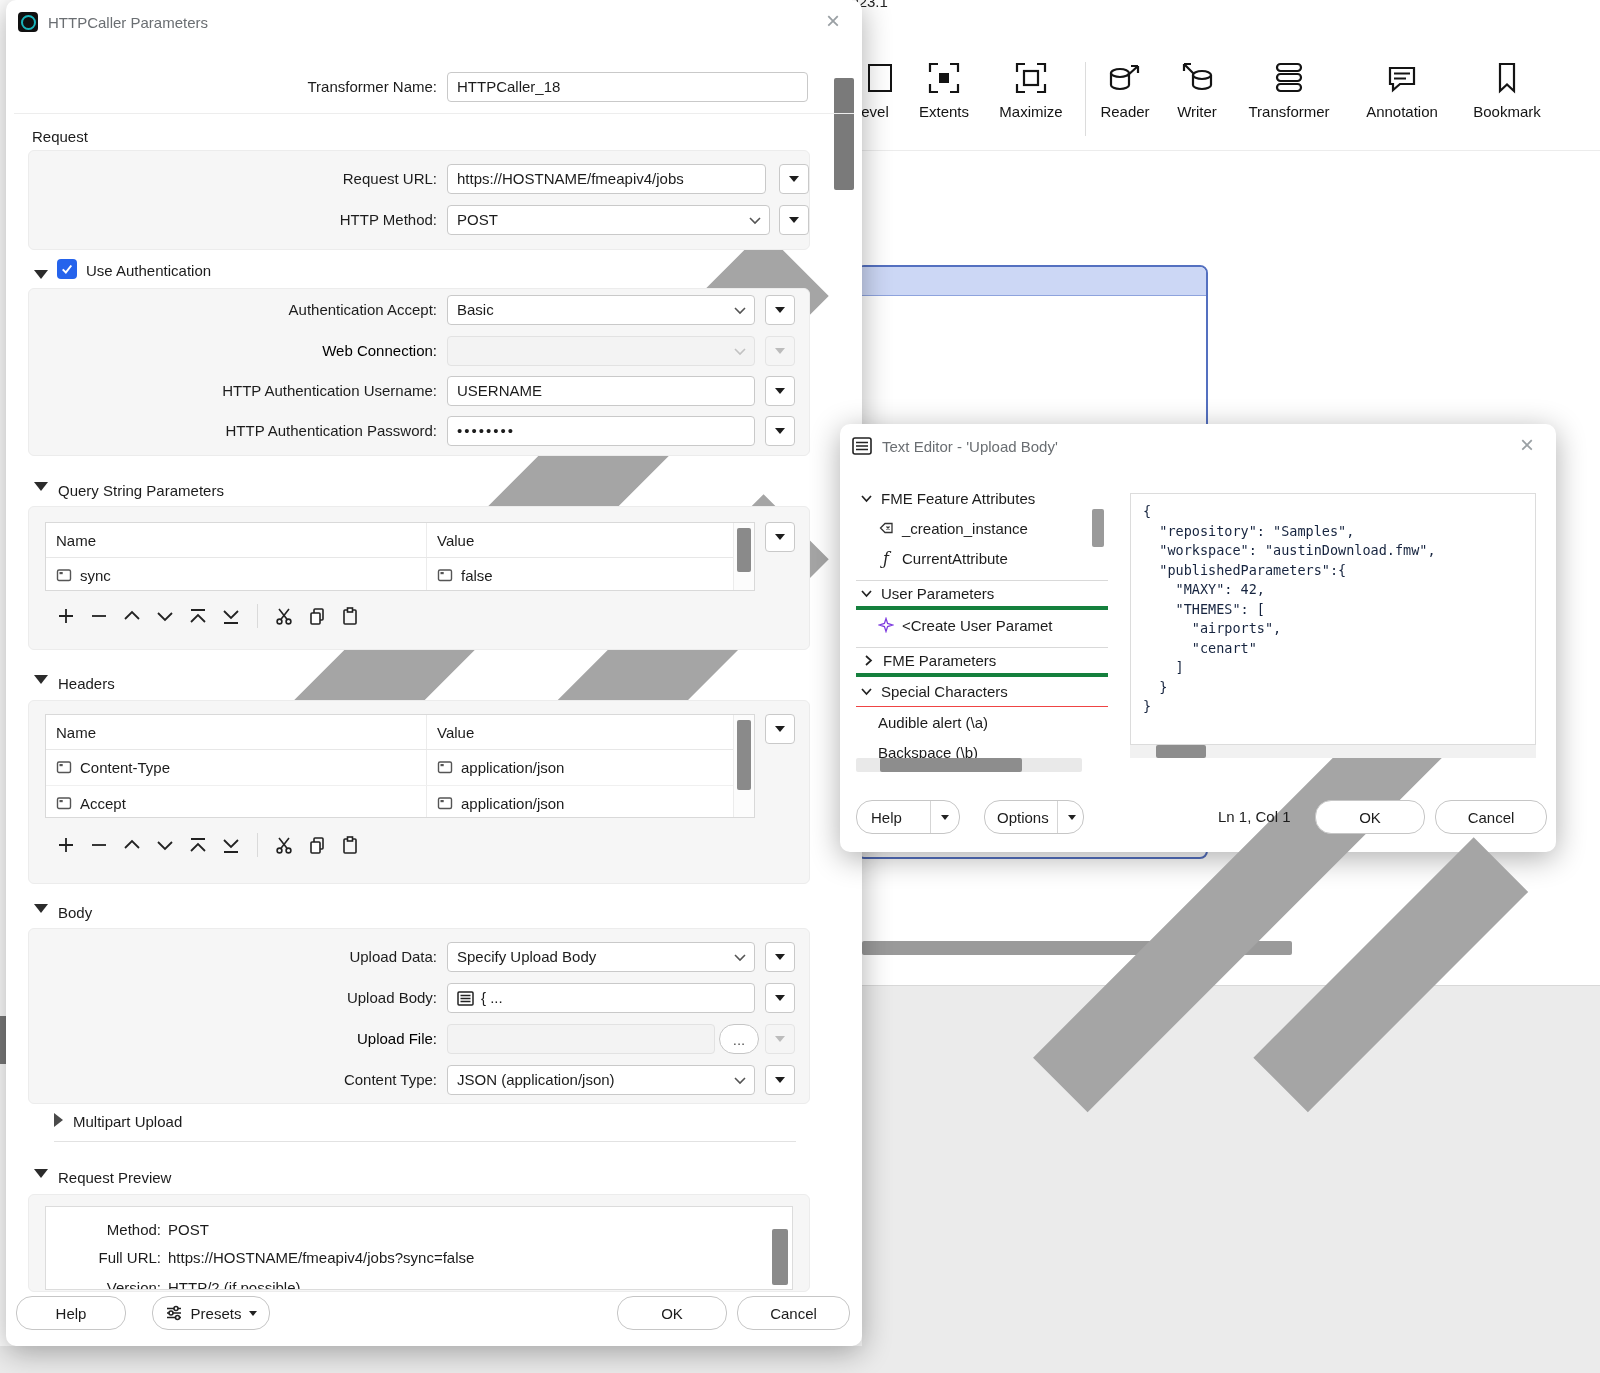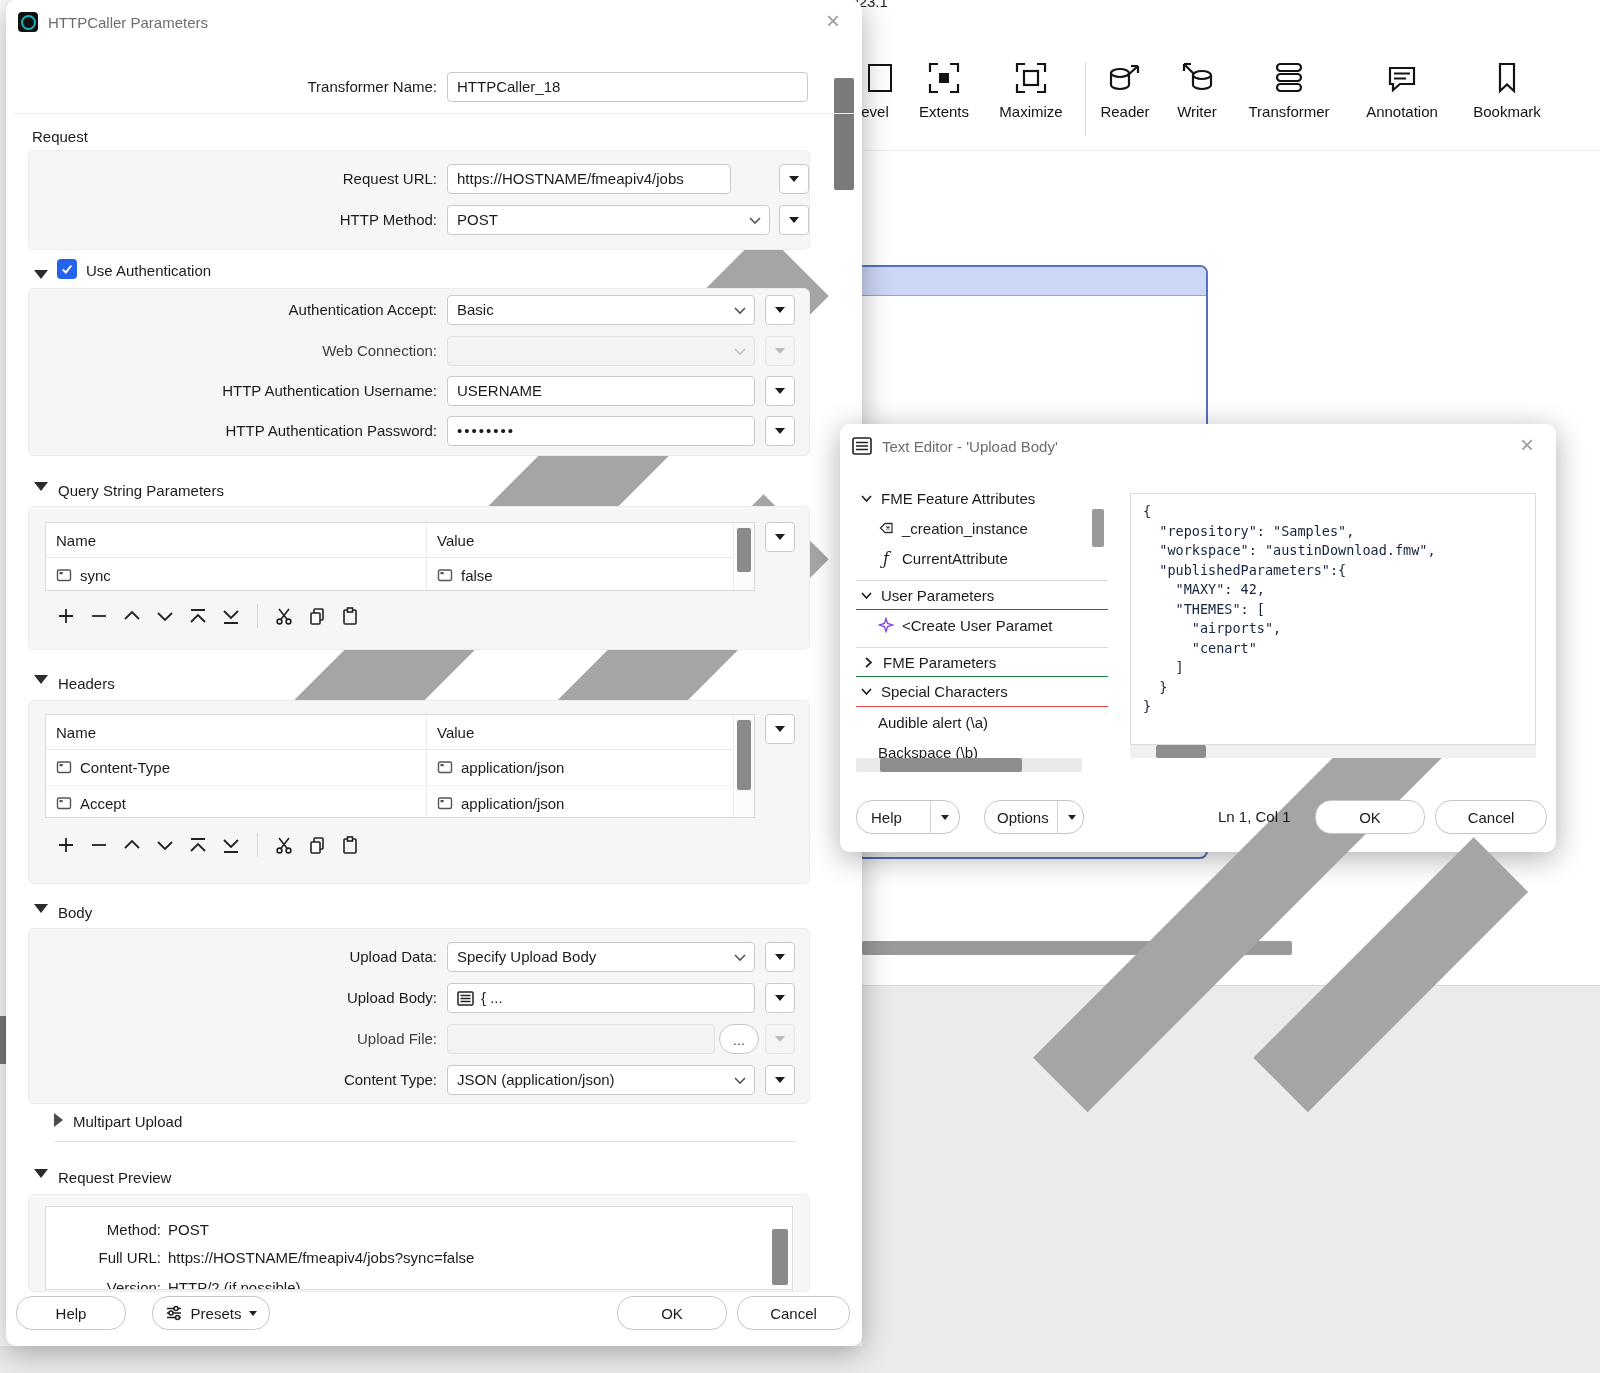--- a/index.html
+++ b/index.html
@@ -4,21 +4,21 @@
 <style>
   html,body{margin:0;padding:0}
   body{width:1600px;height:1373px;position:relative;overflow:hidden;background:#fff;
        font-family:"Liberation Sans",sans-serif;font-size:15px;color:#1c1c1c}
   .abs{position:absolute}
   .dlg{position:absolute;background:#fff;border-radius:10px;box-shadow:0 6px 30px rgba(0,0,0,.32)}
   .titlebar{position:absolute;left:0;top:0;right:0;height:44px;display:flex;align-items:center;gap:10px;padding-left:12px;box-sizing:border-box}
   .dlg-title{color:#6a6e72}
   .closex{position:absolute;top:6px;width:30px;height:30px;display:flex;align-items:center;justify-content:center;color:#9aa0a4;font-size:24px;line-height:1;cursor:default}
   .lbl{position:absolute;left:0;width:441px;text-align:right;padding-right:10px;box-sizing:border-box;line-height:30px;white-space:nowrap}
-  .lbl.dim{color:#404040}
+  .lbl.dim{color:#000000}
   .tinput{position:absolute;height:30px;box-sizing:border-box;background:#fff;border:1px solid #c9c9c9;border-radius:4px;padding:0 9px;line-height:28px;white-space:nowrap;overflow:hidden;display:flex;align-items:center;gap:7px}
   .tinput.dis{background:#f3f3f3;border-color:#e2e2e2}
   .combo{position:absolute;height:30px;box-sizing:border-box;background:#fff;border:1px solid #c9c9c9;border-radius:4px;padding:0 26px 0 9px;line-height:28px;white-space:nowrap;overflow:hidden}
   .combo>svg{position:absolute;right:8px;top:11px}
   .combo.dis{background:#f3f3f3;border-color:#e2e2e2}
   .abtn{position:absolute;width:30px;height:30px;box-sizing:border-box;background:#fff;border:1px solid #c9c9c9;border-radius:4px;display:flex;align-items:center;justify-content:center}
   .abtn i{width:0;height:0;border-left:5px solid transparent;border-right:5px solid transparent;border-top:6px solid #1d1d1d}
   .abtn.dis{background:#f5f5f5;border-color:#e4e4e4}
   .abtn.dis i{border-top-color:#bcbcbc}
   .panel{position:absolute;left:22px;width:782px;background:#f6f6f6;border:1px solid #ececec;border-radius:6px;box-sizing:border-box}
@@ -31,21 +31,21 @@
   .th,.td{display:flex;align-items:center;gap:8px;padding-left:10px;box-sizing:border-box;overflow:hidden;white-space:nowrap}
   .colsep{border-left:1px solid #ececec}
   .vsb{position:absolute;right:0;top:0;bottom:0;width:20px;border-left:1px solid #ececec;background:#fcfcfc}
   .vsb b{position:absolute;left:3px;right:3px;border-radius:2px;background:#8a8a8a}
   .icons-row{position:absolute;display:flex;align-items:center;gap:11px}
   .icons-row .sep{width:1px;height:24px;background:#dadada;margin:0 4px}
   .btn{position:absolute;height:34px;box-sizing:border-box;background:#fff;border:1px solid #c6c6c6;border-radius:16px;display:flex;align-items:center;justify-content:center;gap:8px}
   .chk{width:20px;height:20px;border-radius:4px;background:#2563ec;display:flex;align-items:center;justify-content:center}
   .codeline{white-space:pre;font-family:"DejaVu Sans Mono",monospace;font-size:13.5px;line-height:19.5px;color:#16243f}
   .treerow{position:absolute;left:0;right:0;height:30px;display:flex;align-items:center;gap:8px;box-sizing:border-box}
-  .tgroup{border-top:1px solid #d9d9d9;border-bottom:1px solid #15803d}
+  .tgroup{border-top:1px solid #d9d9d9;border-bottom:4px solid #15803d}
   .tb-item{position:absolute;width:100px;display:flex;flex-direction:column;align-items:center;gap:7px}
   .tb-item .cap{font-size:15px;color:#141414;white-space:nowrap}
   .pv-line{position:absolute;display:flex;gap:7px;white-space:nowrap;line-height:22px}
   .pv-lbl{display:inline-block;width:115px;text-align:right}
   .fnicon{font-family:"DejaVu Serif",serif;font-style:italic;font-size:16px;color:#222;width:16px;text-align:center}
 </style>
 </head>
 <body>
 
 <div class="abs" style="left:0;top:0;width:1600px;height:1373px">
@@ -146,21 +146,21 @@
     <span>HTTPCaller_18</span>
   </div>
 
   <div class="abs" style="left:8px;top:113px;width:840px;height:1px;background:#ededed"></div>
 
   
   <div class="abs" style="left:26px;top:128px">Request</div>
   <div class="panel" style="top:150px;height:100px"></div>
 
   <div class="lbl" style="top:164px">Request URL:</div>
-  <div class="tinput" style="left:441px;top:164px;width:284px">
+  <div class="tinput" style="left:441px;top:164px;width:319px">
     <span>https://HOSTNAME/fmeapiv4/jobs</span>
   </div>
   <div class="abtn" style="left:773px;top:164px">
       <i></i>
     </div>
 
   <div class="lbl" style="top:205px">HTTP Method:</div>
   <div class="combo" style="left:441px;top:205px;width:323px">
     <span>POST</span>
     <svg width="12" height="8" viewBox="0 0 12 8">

